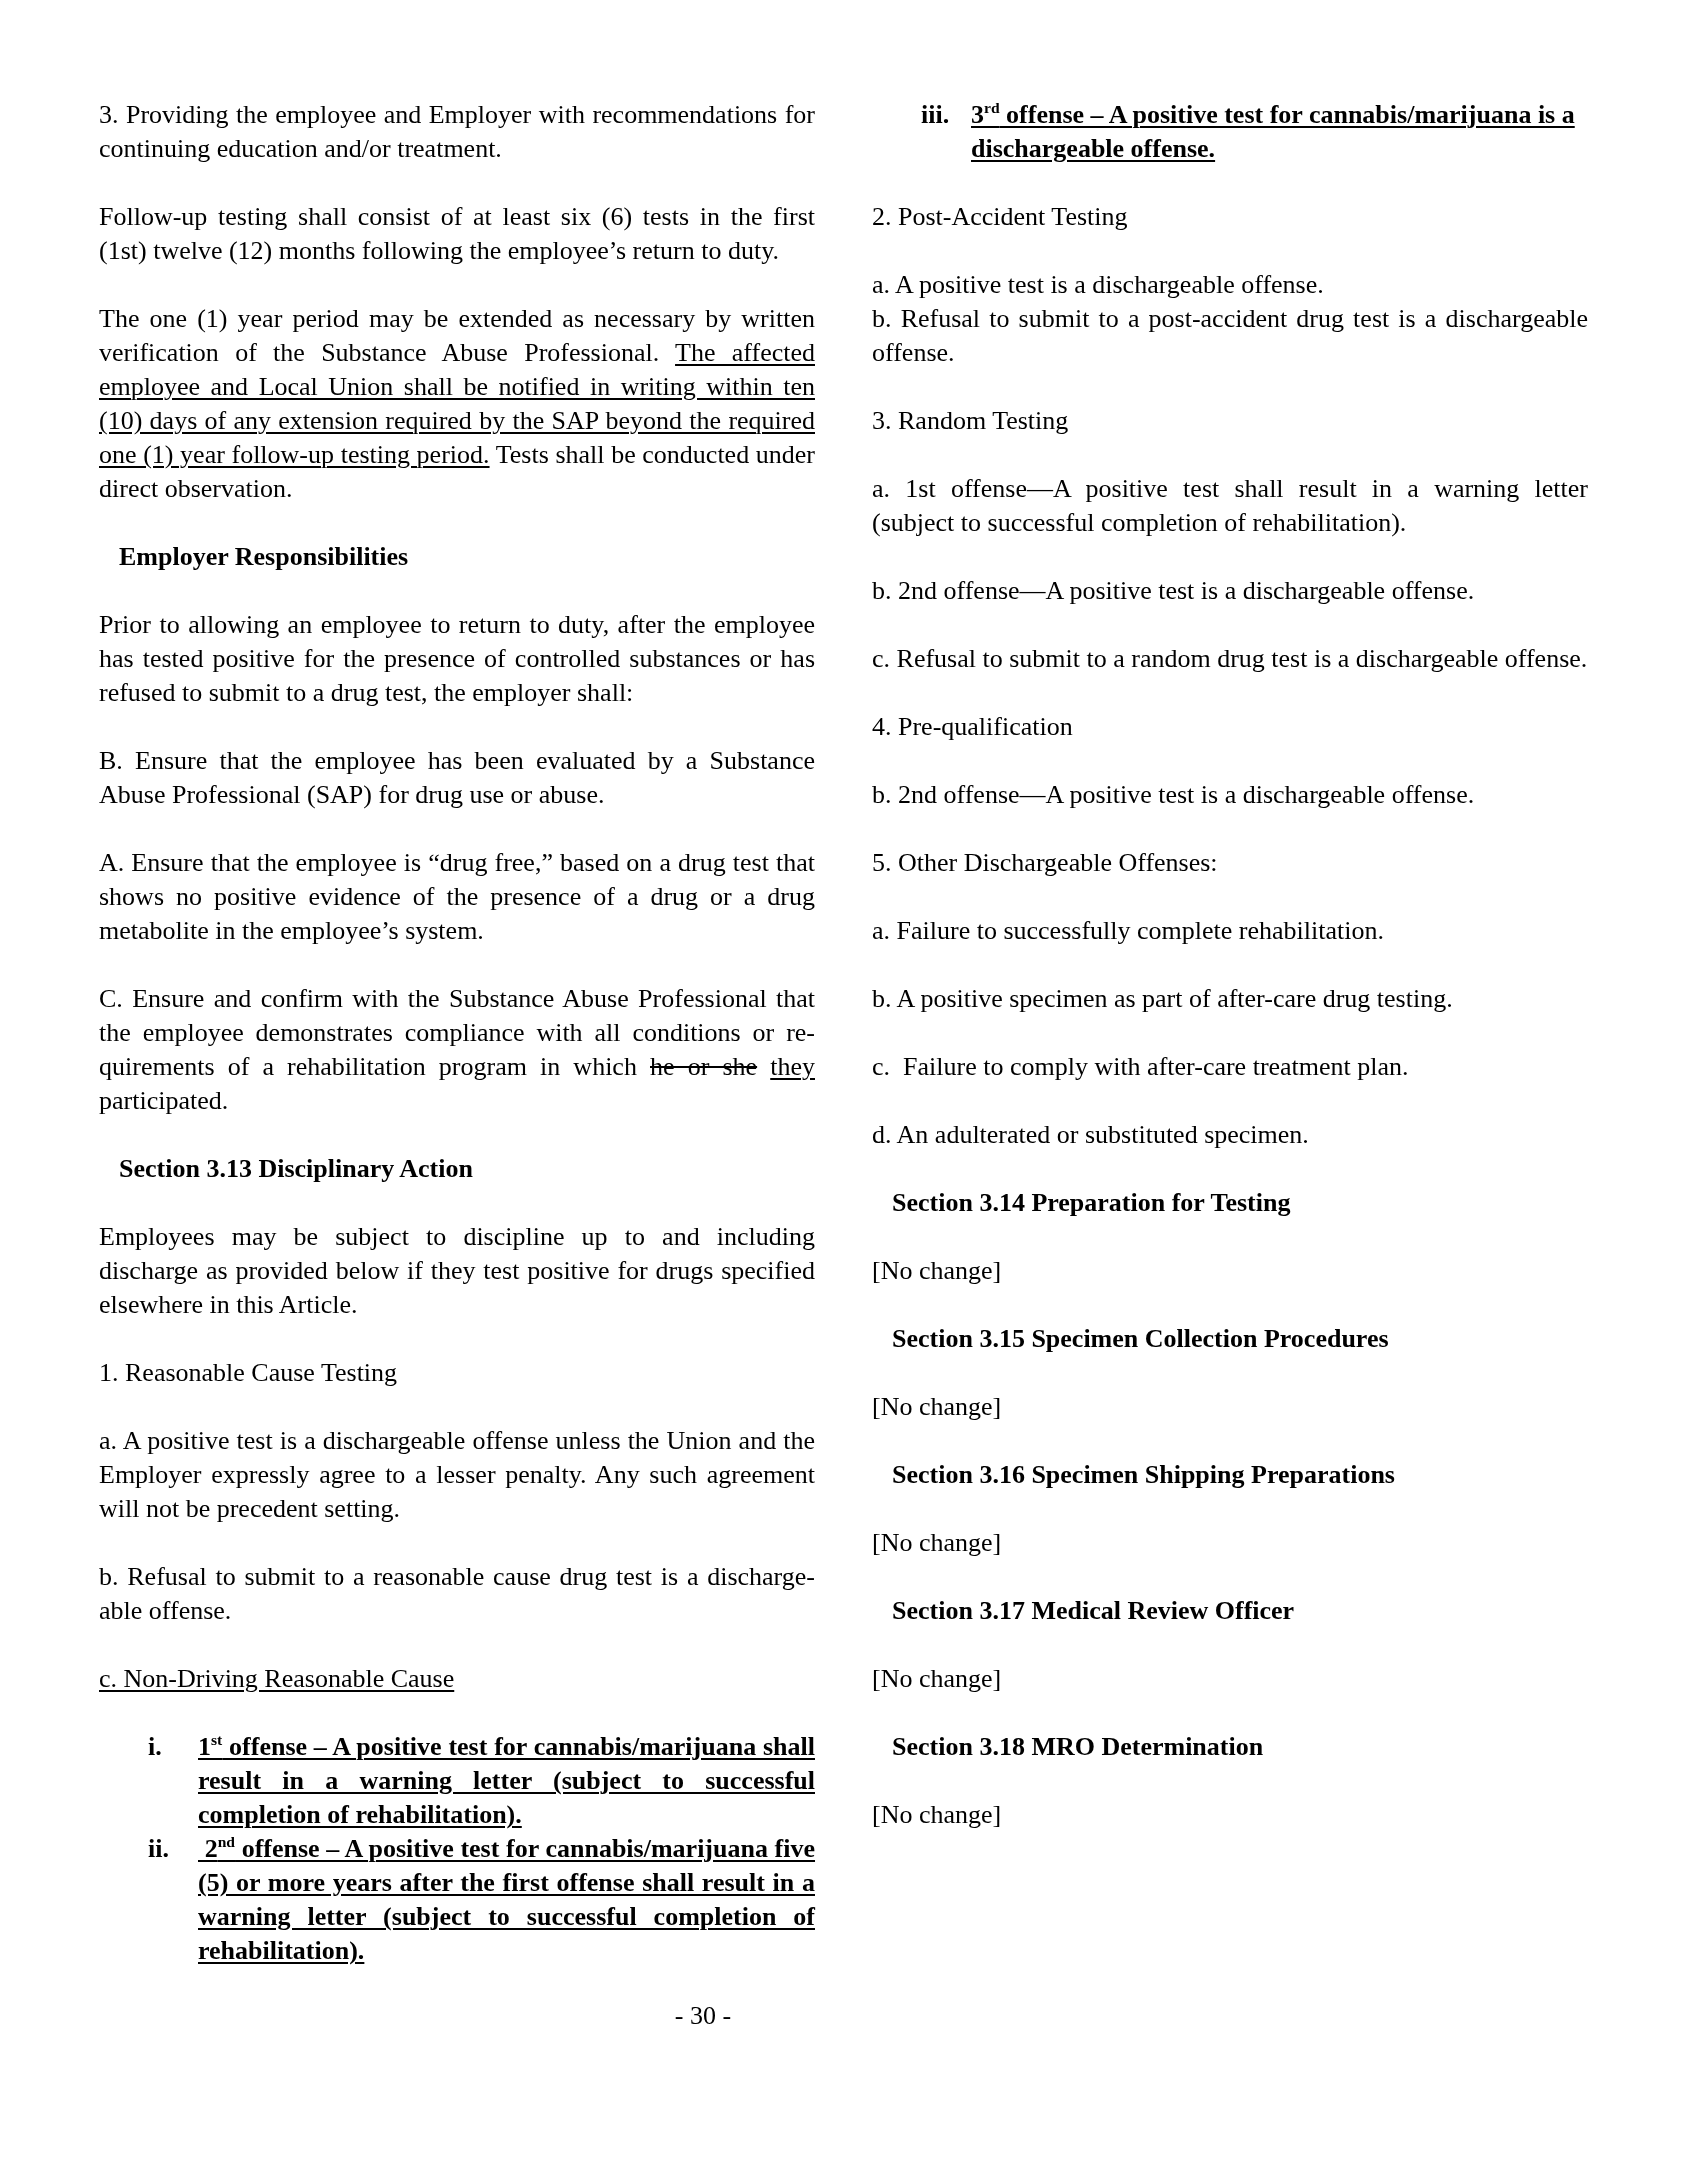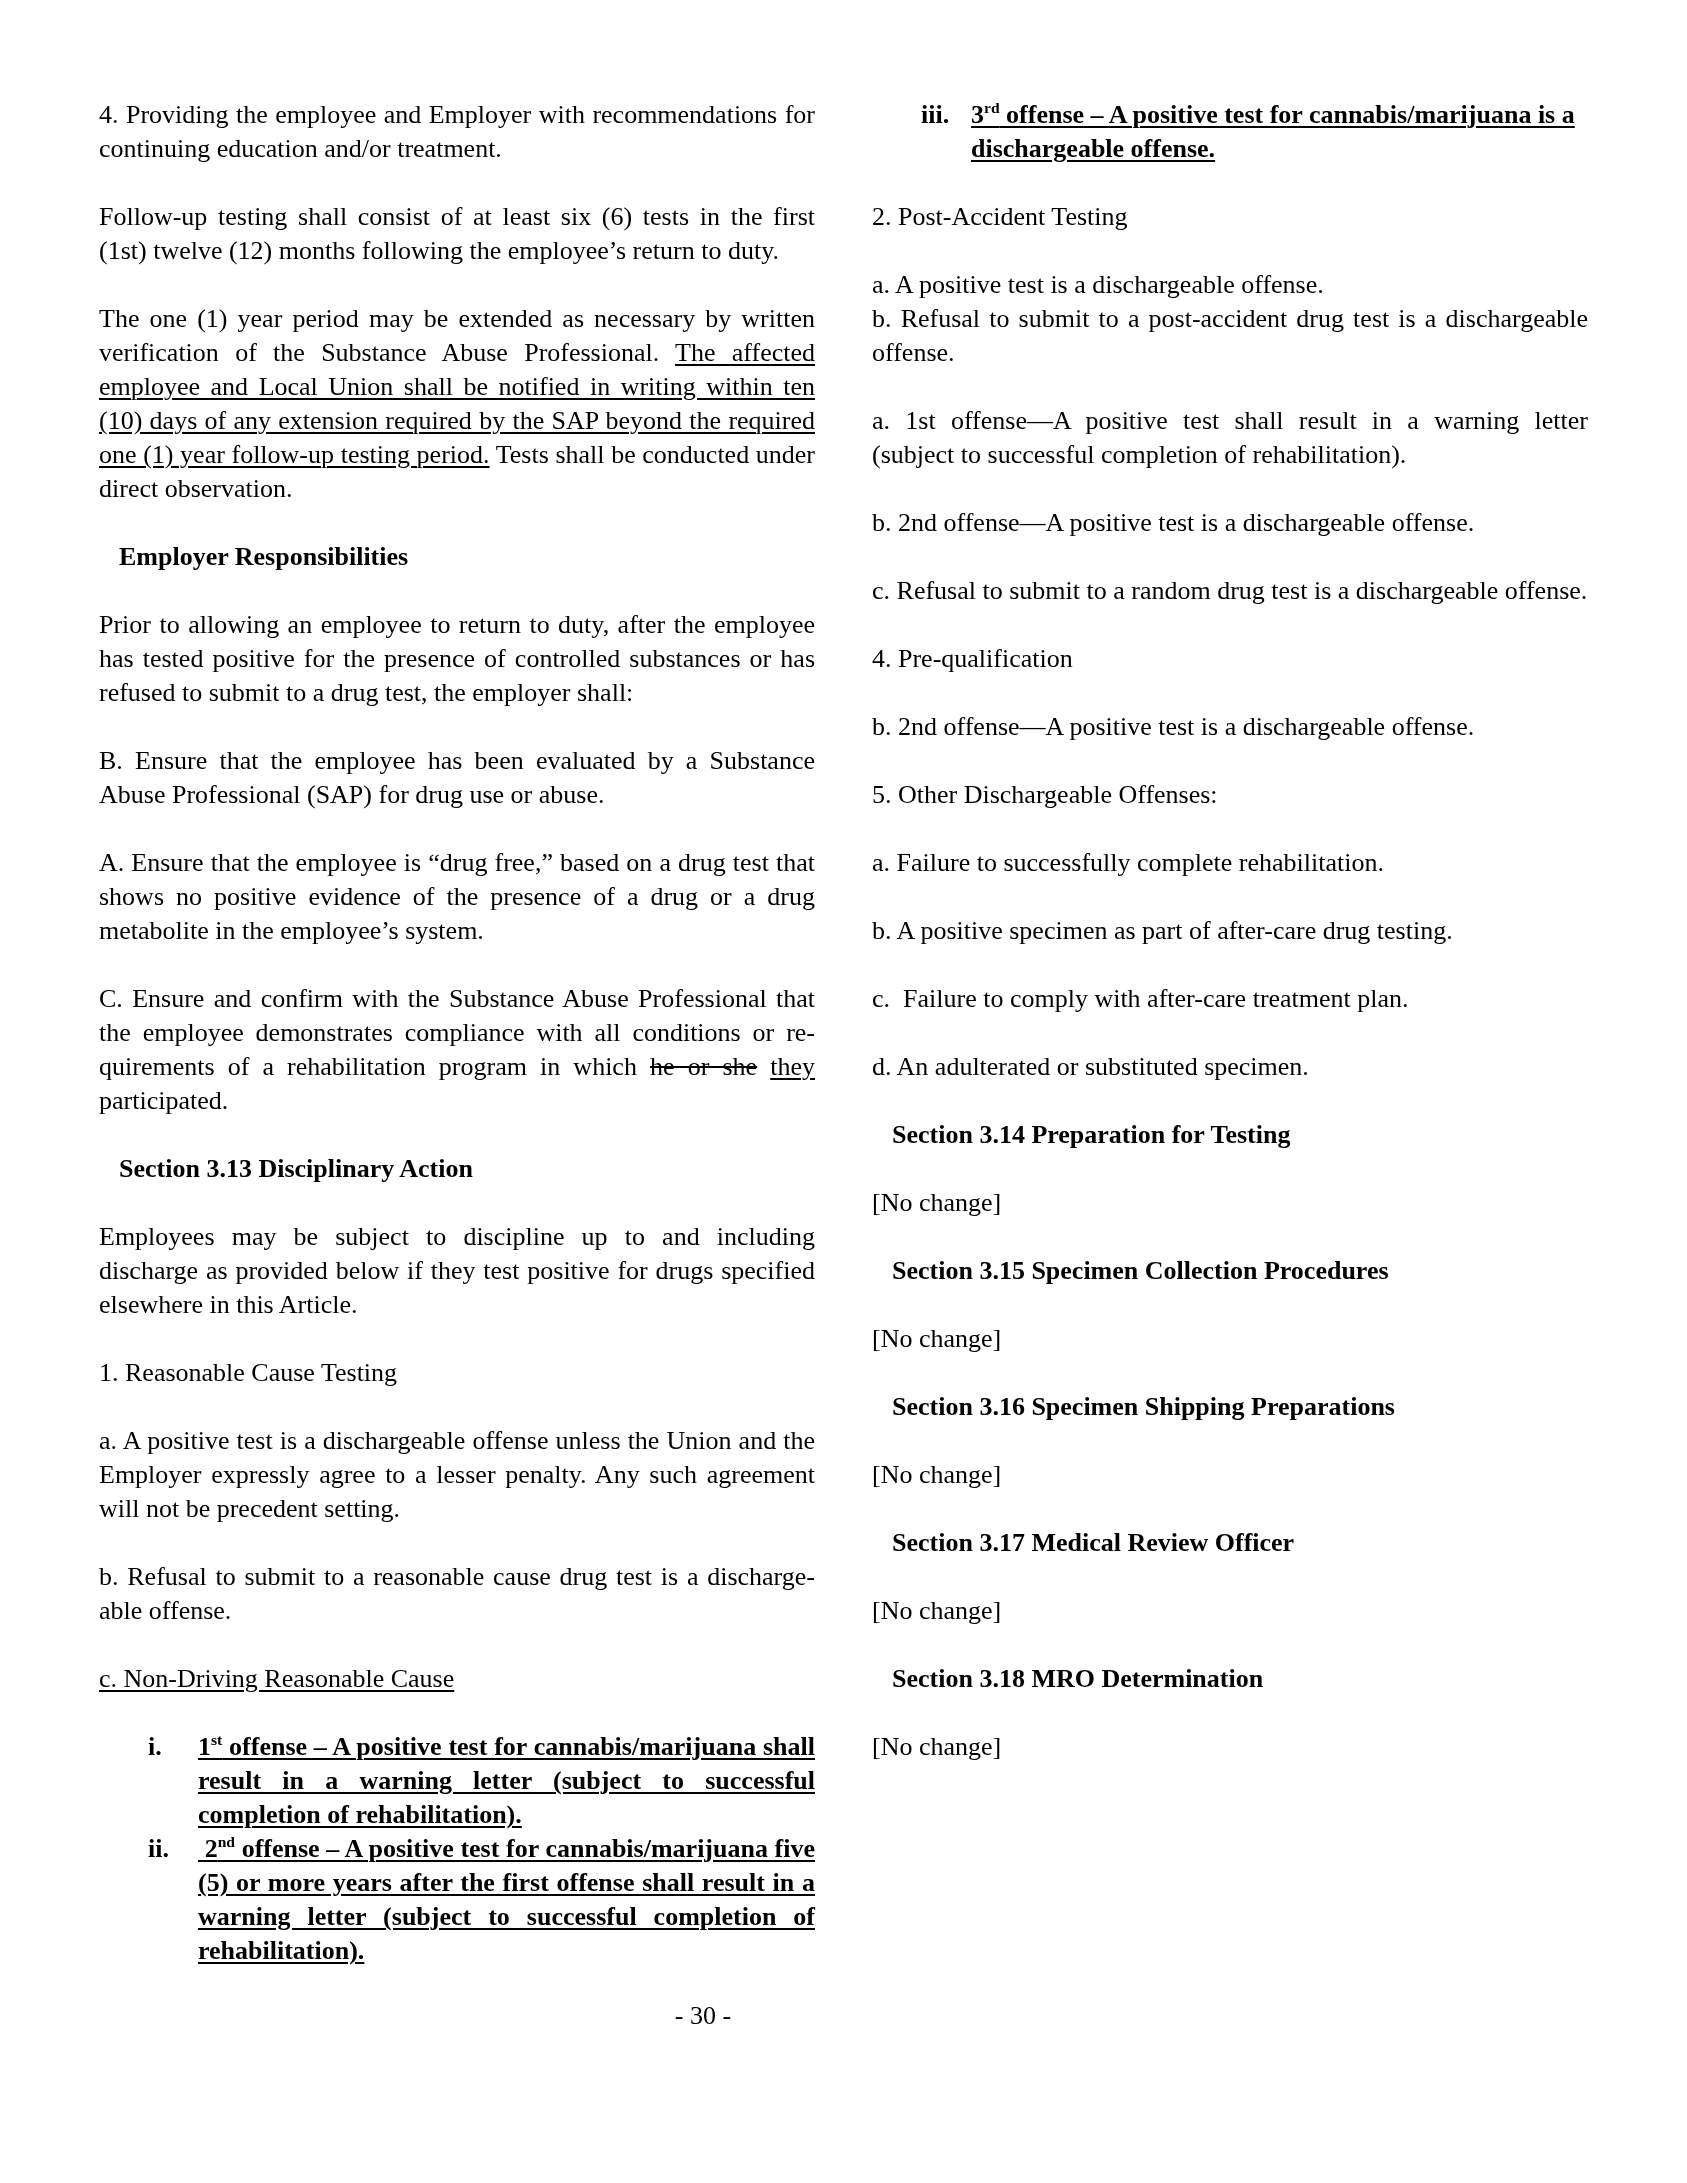--- a/index.html
+++ b/index.html
@@ -17,21 +17,21 @@
   .roman-item { display: flex; margin: 0; }
   .roman-num { width: 99px; flex: 0 0 99px; font-weight: bold; padding-left: 49px; box-sizing: border-box; }
   .roman-text { flex: 1; text-align: justify; font-weight: bold; text-decoration: underline; text-decoration-thickness: 2px; text-underline-offset: 3.3px; }
   sup { font-size: 60%; line-height: 0; vertical-align: super; }
   .page-num { position: absolute; top: 2001px; left: 0; width: 1406px; text-align: center; font-size: 26px; }
 </style>
 </head>
 <body>
 
 <div class="col col-left">
-  <p>4. Providing the employee and Employer with recommendations for continuing education and/or treatment.</p>
+  <p>3. Providing the employee and Employer with recommendations for continuing education and/or treatment.</p>
   <p>Follow-up testing shall consist of at least six (6) tests in the first (1st) twelve (12) months following the employee’s return to duty.</p>
   <p><span>The one (1) year period may be extended as necessary by written verification of the Substance Abuse Professional. </span><span class="ins">The affected employee and Local Union shall be notified in writing within ten (10) days of any extension required by the SAP beyond the required one (1) year follow-up testing period.</span><span> Tests shall be conducted under direct observation.</span></p>
 
   <p class="heading">Employer Responsibilities</p>
   <p>Prior to allowing an employee to return to duty, after the employee has tested positive for the presence of controlled substances or has refused to submit to a drug test, the employer shall:</p>
   <p>B. Ensure that the employee has been evaluated by a Substance Abuse Professional (SAP) for drug use or abuse.</p>
   <p>A. Ensure that the employee is “drug free,” based on a drug test that shows no positive evidence of the presence of a drug or a drug metabolite in the employee’s system.</p>
   <p><span>C. Ensure and confirm with the Substance Abuse Professional that the employee demonstrates compliance with all conditions or re-quirements of a rehabilitation program in which </span><span class="del">he or she</span> <span class="ins">they</span> <span>participated.</span></p>
 
   <p class="heading">Section 3.13 Disciplinary Action</p>
@@ -58,20 +58,21 @@
     <li class="roman-item">
       <span class="roman-num">iii.</span>
       <span class="roman-text" style="text-align:left"><span>3</span><sup>rd</sup><span> offense – A positive test for cannabis/marijuana is a dischargeable offense.</span></span>
     </li>
   </ol>
 
   <p>2. Post-Accident Testing</p>
   <p class="tight">a. A positive test is a dischargeable offense.</p>
   <p>b. Refusal to submit to a post-accident drug test is a dischargeable offense.</p>
 
+  <p>3. Random Testing</p>
   <p>a. 1st offense—A positive test shall result in a warning letter (subject to successful completion of rehabilitation).</p>
   <p>b. 2nd offense—A positive test is a dischargeable offense.</p>
   <p>c. Refusal to submit to a random drug test is a dischargeable offense.</p>
 
   <p>4. Pre-qualification</p>
   <p>b. 2nd offense—A positive test is a dischargeable offense.</p>
 
   <p>5. Other Dischargeable Offenses:</p>
   <p>a. Failure to successfully complete rehabilitation.</p>
   <p>b. A positive specimen as part of after-care drug testing.</p>

